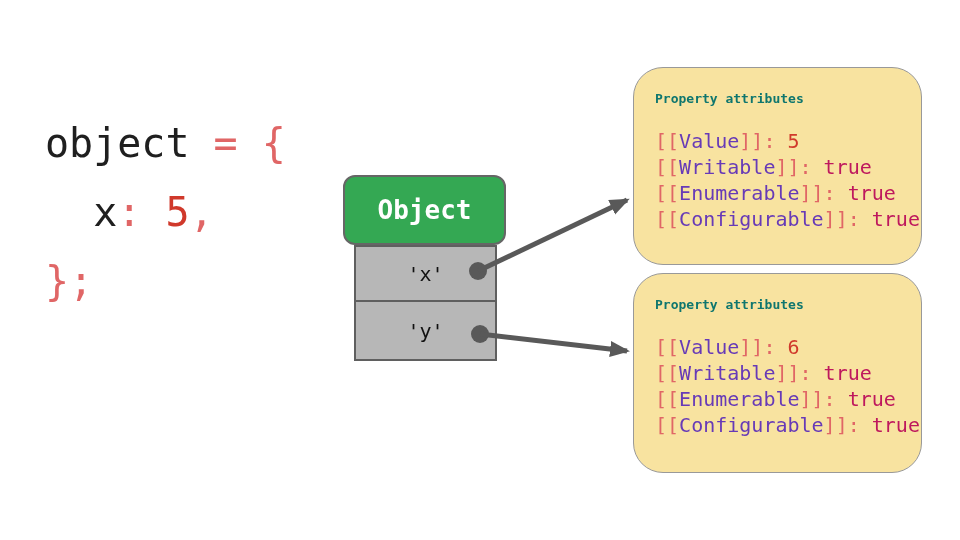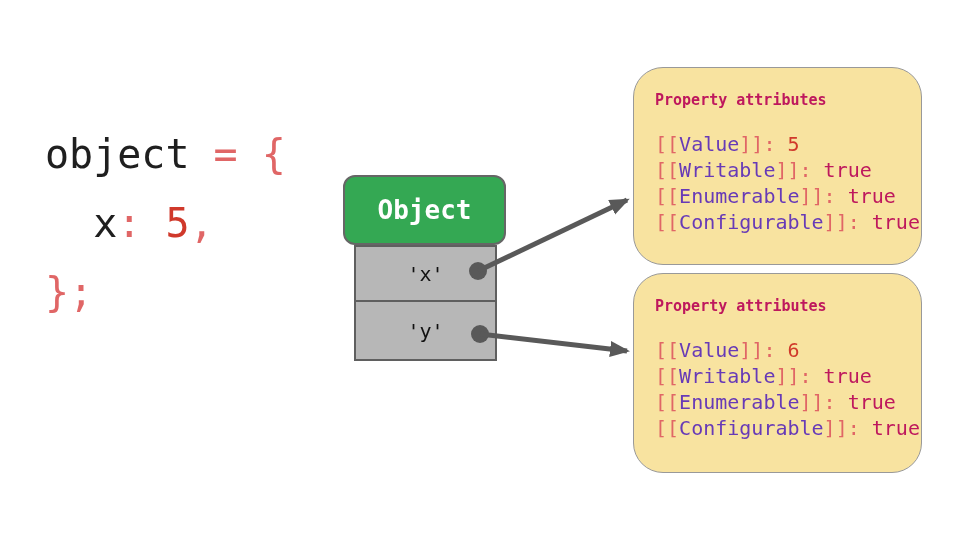--- a/index.html
+++ b/index.html
@@ -2,21 +2,21 @@
 <html><head>
 <meta charset="utf-8">
 <style>
   html,body{margin:0;padding:0;background:#ffffff;}
   .canvas{
     position:relative;width:960px;height:540px;background:#ffffff;
     overflow:hidden;font-family:"DejaVu Sans Mono", monospace;
   }
 
   
-  .code-block{position:absolute;left:45px;top:120px;}
+  .code-block{position:absolute;left:45px;top:109px;}
   .code-line{
     font-size:40px;line-height:69px;height:69px;white-space:pre;
     color:#1f1f1f;font-family:"DejaVu Sans Mono", monospace;
   }
   .t-black{color:#1f1f1f;}
   .t-salmon{color:#e06666;}
   .t-red{color:#d0392b;}
   .t-purple{color:#673ab7;}
   .t-blue{color:#be185d;}
 
@@ -42,21 +42,21 @@
 
   
   .attr-box{
     position:absolute;left:633px;width:289px;box-sizing:border-box;
     background:#f8e3a0;border:1.5px solid #999999;border-radius:30px;
     padding:23px 18px 0 21px;z-index:2;
   }
   .attr-box-1{top:67px;height:198px;}
   .attr-box-2{top:273px;height:200px;}
   .attr-title{
-    font-size:15px;font-weight:bold;color:#be185d;margin-bottom:22px;
+    font-size:13px;font-weight:bold;color:#0f766e;margin-bottom:22px;
     white-space:pre;font-family:"DejaVu Sans Mono", monospace;
   }
   .attr-line{
     font-size:20px;line-height:26px;white-space:pre;
     font-family:"DejaVu Sans Mono", monospace;
   }
 </style>
 </head>
 <body>
 

